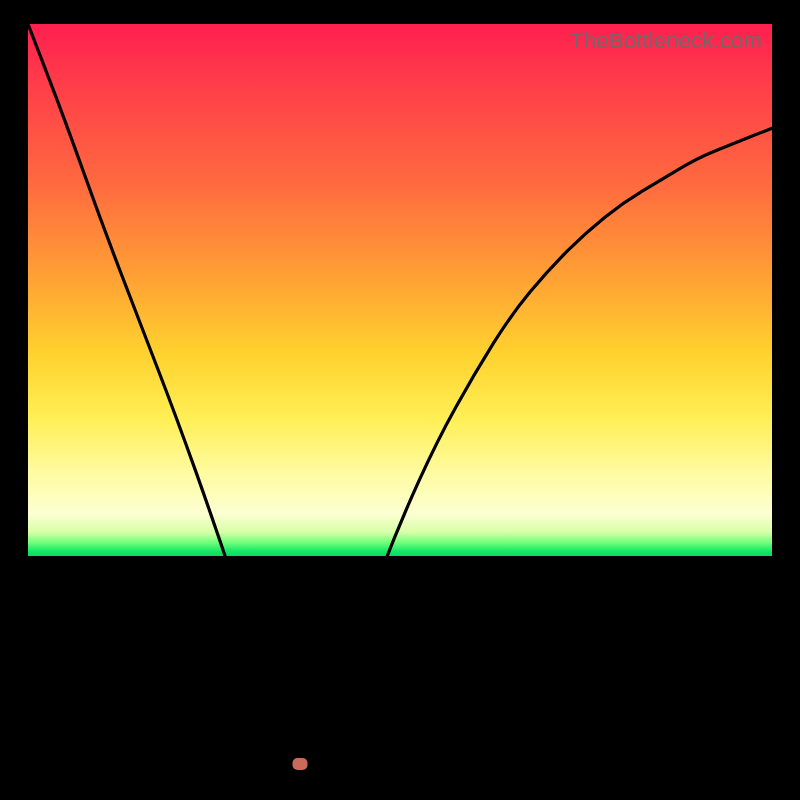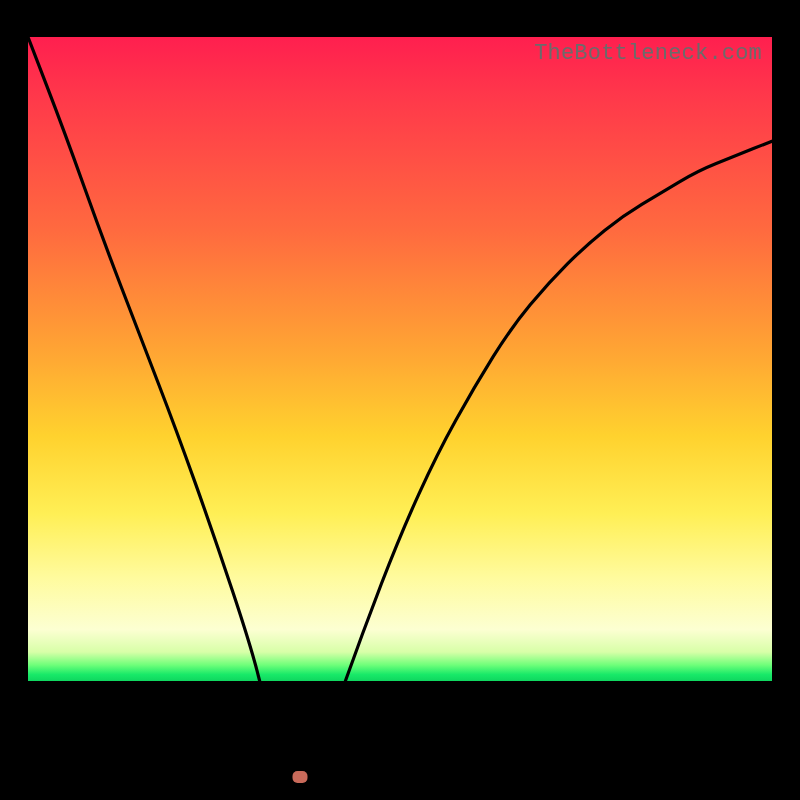--- a/index.html
+++ b/index.html
@@ -13,40 +13,39 @@
   }
   .frame {
     position: relative;
     width: 800px;
     height: 800px;
     background: #000;
   }
   .plot-area {
     position: absolute;
     left: 28px;
-    top: 37px;
+    top: 24px;
     width: 744px;
-    height: 644px;
+    height: 532px;
     
     background: linear-gradient(
       to bottom,
       #ff1f4f 0%,
       #ff3a4a 10%,
       #ff6a3f 30%,
       #ffa234 48%,
       #ffd22e 62%,
       #ffef55 74%,
       #fffb9e 84%,
       #fcffd2 92%,
       #d8ffa8 95.5%,
       #6fff7a 97.5%,
       #18e968 99%,
       #0fd65f 100%
     );
-    font-family: Liberation Mono, monospace;
   }
   .watermark {
     position: absolute;
     top: 4px;
     right: 10px;
     font-size: 22px;
     font-weight: 500;
     color: #6b6b6b;
     letter-spacing: 0.2px;
     user-select: none;

